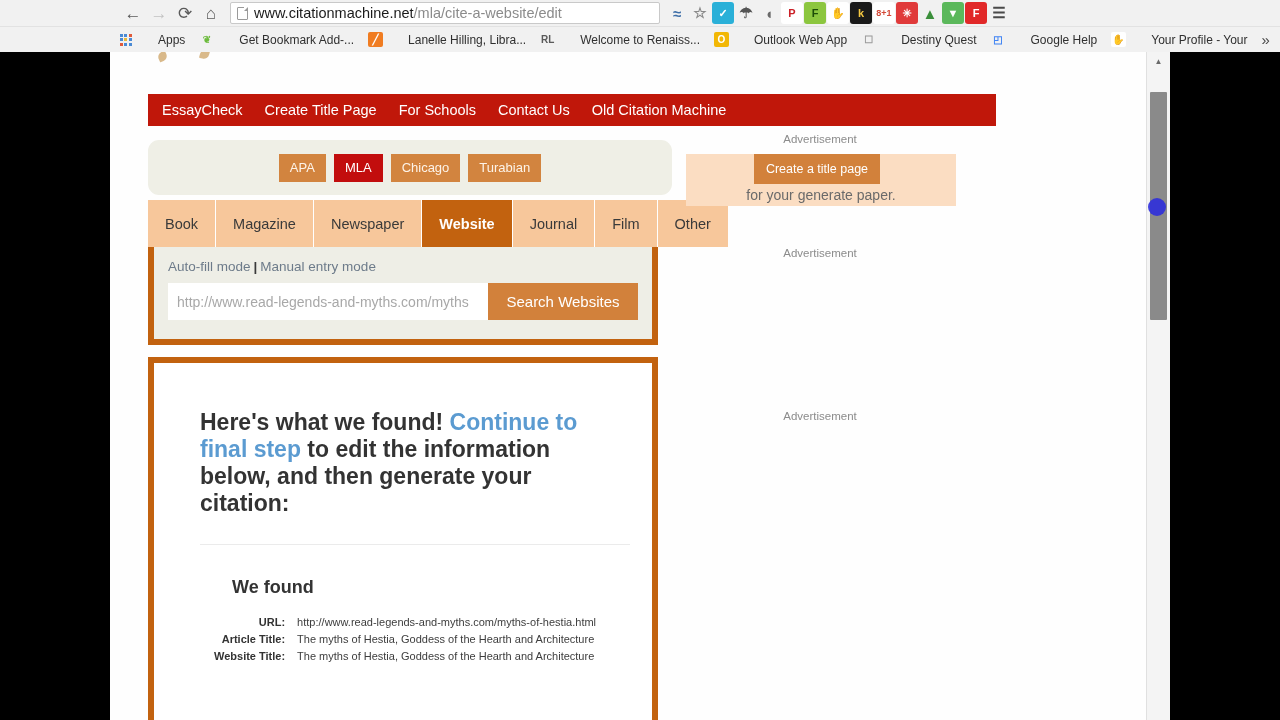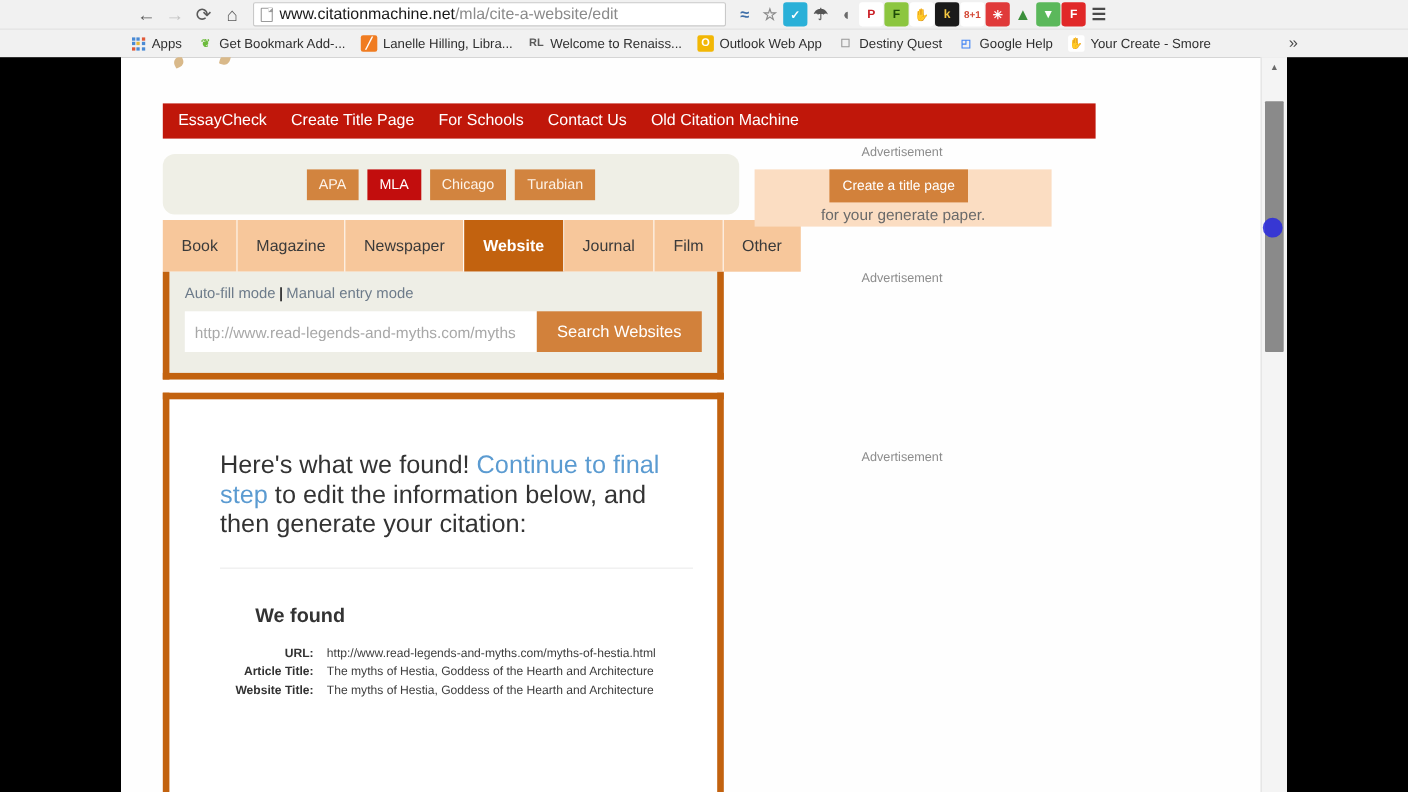--- a/index.html
+++ b/index.html
@@ -44,21 +44,21 @@
     width: 22px; height: 22px; border-radius: 3px; display: flex;
     align-items: center; justify-content: center;
     font-size: 11px; font-weight: bold; color: #fff; flex: none;
   }
 
   #bookmark-row {
     position: absolute; left: 0; top: 26px; width: 1280px; height: 26px;
     display: flex; align-items: center; padding-left: 118px;
     border-top: 1px solid #e2e2e2;
   }
-  .bm { display: flex; align-items: center; margin-right: 14px; font-size: 12px; color: #2f2f2f; white-space: nowrap; }
+  .bm { display: flex; align-items: center; margin-right: 14px; font-size: 12px; color: #2f2f2f; white-space: nowrap; gap: 20px; }
   .bm .ic { width: 15px; height: 15px; margin-right: 5px; flex: none;
     display: flex; align-items: center; justify-content: center;
     font-size: 10px; font-weight: bold; color: #fff; border-radius: 2px; }
   .bm-overflow { margin-left: auto; margin-right: 100px; color: #4a4a4a; font-size: 15px; }
 
   
   .apps-grid { display: grid; grid-template-columns: repeat(3,3px); grid-template-rows: repeat(3,3px); gap: 1.5px; }
   .apps-grid i { display: block; width: 3px; height: 3px; }
 
   
@@ -126,21 +126,21 @@
   }
 
   
   #results-panel {
     position: absolute; left: 38px; top: 305px; width: 510px; height: 363px;
     background: #fff; border: 6px solid #c2620f; border-bottom: 0;
     overflow: hidden;
   }
   #results-heading {
     margin: 46px 0 16px 46px; width: 400px;
-    font-size: 23px; line-height: 1.18; font-weight: normal; color: #333333;
+    font-size: 23px; line-height: 1.18; font-weight: bold; color: #333333;
   }
   #results-heading .lnk { color: #5b9bd1; cursor: pointer; }
   #divider { margin: 26px 0 0 46px; width: 430px; height: 1px; background: #ebebeb; }
 
   #we-found-title { margin: 32px 0 0 78px; font-size: 18px; font-weight: bold; color: #333; }
   #found-table { margin: 16px 0 0 60px; border-collapse: collapse; }
   #found-table td { vertical-align: top; padding: 0 0 1px 0; font-size: 11px; line-height: 1.46; }
   #found-table td.lbl { text-align: right; font-weight: bold; color: #333; white-space: nowrap; padding-right: 12px; }
   #found-table td.val { color: #3d3d3d; max-width: 320px; }
 
@@ -256,21 +256,21 @@
         <span class="bm">
           <span class="ic" style="background: transparent; color: rgb(154, 154, 154);">☐</span>
           <span>Destiny Quest</span>
         </span>
         <span class="bm">
           <span class="ic" style="background: transparent; color: rgb(66, 133, 244);">◰</span>
           <span>Google Help</span>
         </span>
         <span class="bm">
           <span class="ic" style="background: rgb(255, 255, 255); color: rgb(224, 129, 58);">✋</span>
-          <span>Your Create - Smore</span>
+          <span>Your Profile - Your</span>
         </span>
         <span class="bm-overflow">»</span>
       </div>
   </div>
 
   <div id="viewport">
 
     <div id="logo-remnant">
       <span class="sw" style="left:0;top:2px;transform:rotate(-25deg)"></span>
       <span class="sw" style="left:42px;top:0px;transform:rotate(15deg)"></span>

